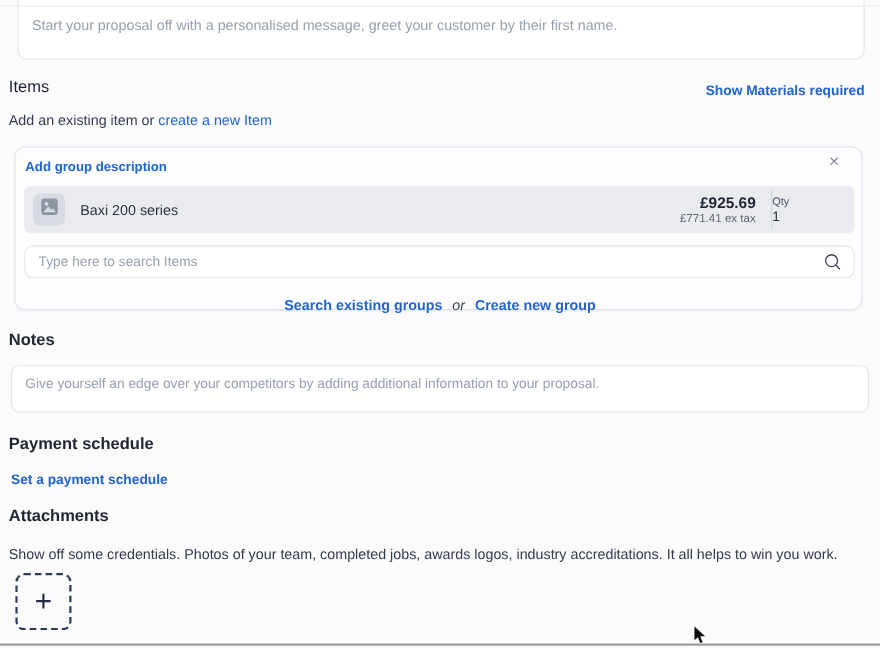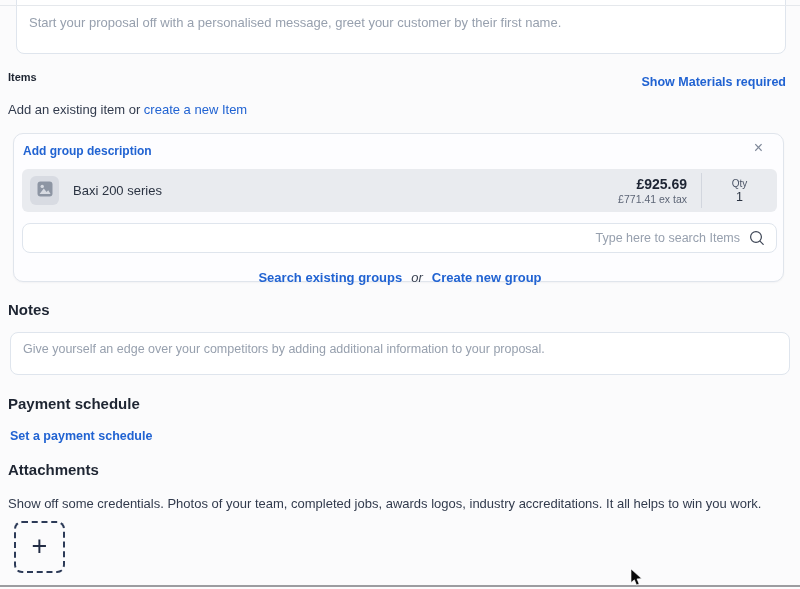--- a/index.html
+++ b/index.html
@@ -10,21 +10,21 @@
   .hairline-top { position: absolute; left: 0; top: 5px; width: 800px; height: 1px; background: #e5e8ec; z-index: 3; }
 
   .message-textarea {
     position: absolute; left: 16px; top: -16px; width: 770px; height: 70px;
     border: 1px solid #dfe5ed; border-radius: 8px; background: #ffffff;
     padding: 30px 12px 8px 12px; font-family: "Liberation Sans", sans-serif;
     font-size: 13px; color: #333b4d; resize: none; outline: none; z-index: 2;
   }
   .message-textarea::placeholder, .notes-textarea::placeholder, .search-input::placeholder { color: #97a0ae; opacity: 1; }
 
-  .items-title { position: absolute; left: 8px; top: 71px; font-size: 11px; font-weight: 700; color: #1e2532; }
+  .items-title { position: absolute; left: 8px; top: 71px; font-size: 15px; font-weight: 400; color: #1e2532; }
   .show-materials-link { position: absolute; right: 14px; top: 75px; font-size: 12.5px; font-weight: 700; color: #2163d2; cursor: pointer; text-decoration: none; }
 
   .add-line { position: absolute; left: 8px; top: 102px; font-size: 13px; color: #323b4d; }
   .add-line .link { color: #2163d2; cursor: pointer; }
 
   .group-card {
     position: absolute; left: 13px; top: 133px; width: 771px; height: 149px;
     background: #fdfdff; border: 1px solid #e0e5ec; border-radius: 10px;
     box-shadow: 0 1px 2px rgba(20,30,50,0.04);
   }
@@ -34,28 +34,28 @@
   .item-row {
     position: absolute; left: 8px; top: 35px; width: 755px; height: 43px;
     background: #e9ebef; border-radius: 6px; display: flex; align-items: center; cursor: pointer;
   }
   .item-thumb { width: 29px; height: 29px; margin-left: 8px; border-radius: 6px; background: #d8dbe2; display: flex; align-items: center; justify-content: center; flex: none; }
   .item-name { margin-left: 14px; font-size: 13px; color: #2b3342; }
   .price-block { margin-left: auto; text-align: right; padding-right: 14px; }
   .price-main { font-size: 14px; font-weight: 700; color: #1d2433; line-height: 1.15; }
   .price-extax { font-size: 10.5px; color: #5d6576; margin-top: 1px; }
   .qty-divider { width: 1px; height: 35px; background: #d2d6de; flex: none; }
-  .qty-cell { width: 75px; text-align: center; flex: none; cursor: pointer; }
+  .qty-cell { width: 75px; text-align: left; flex: none; cursor: pointer; }
   .qty-label { font-size: 10px; color: #4b5466; }
   .qty-value { font-size: 12.5px; color: #2b3342; margin-top: 1px; }
 
   .search-wrap { position: absolute; left: 8px; top: 89px; width: 755px; height: 30px; }
   .search-input {
     width: 100%; height: 100%; border: 1px solid #dfe5ed; border-radius: 8px; background: #ffffff;
-    padding: 0 36px 0 12px; font-family: "Liberation Sans", sans-serif; font-size: 12.5px; color: #333b4d; outline: none; text-align: right;
+    padding: 0 36px 0 12px; font-family: "Liberation Sans", sans-serif; font-size: 12.5px; color: #333b4d; outline: none;
   }
   .search-icon { position: absolute; right: 11px; top: 6px; pointer-events: none; }
 
   .group-actions { position: absolute; left: 0; top: 270px; width: 800px; text-align: center; font-size: 13px; }
   .group-actions .link { font-weight: 700; color: #2163d2; cursor: pointer; }
   .group-actions .or { color: #3a4252; margin: 0 9px; font-style: italic; }
 
   .section-title { position: absolute; left: 8px; font-size: 15px; font-weight: 700; color: #1e2532; }
   .notes-title { top: 301px; }
   .notes-textarea {

